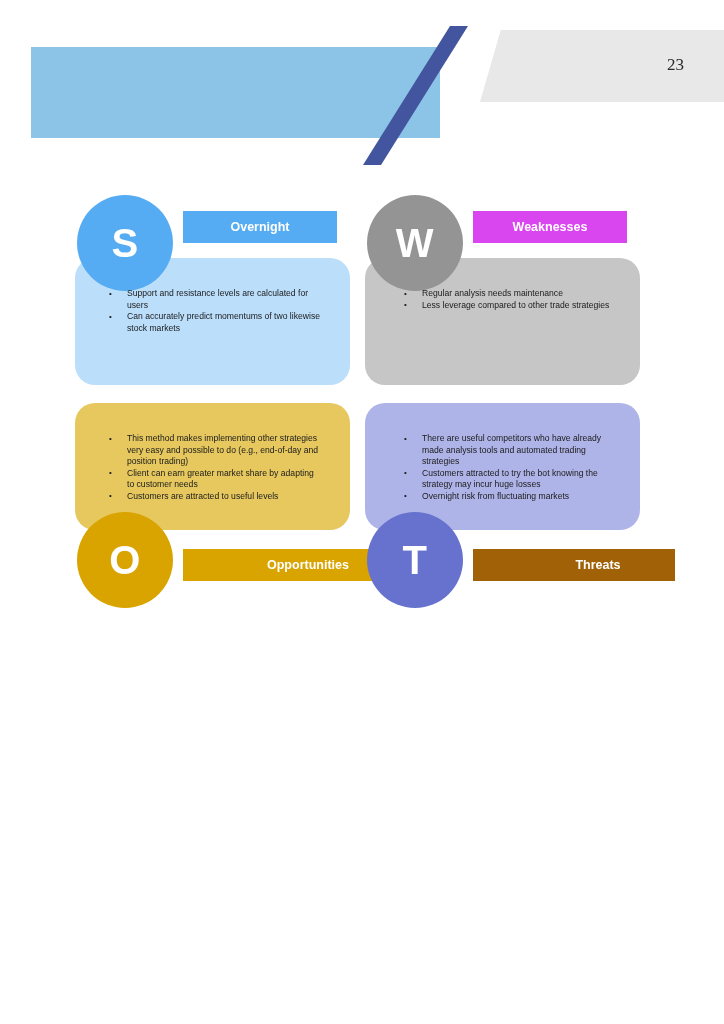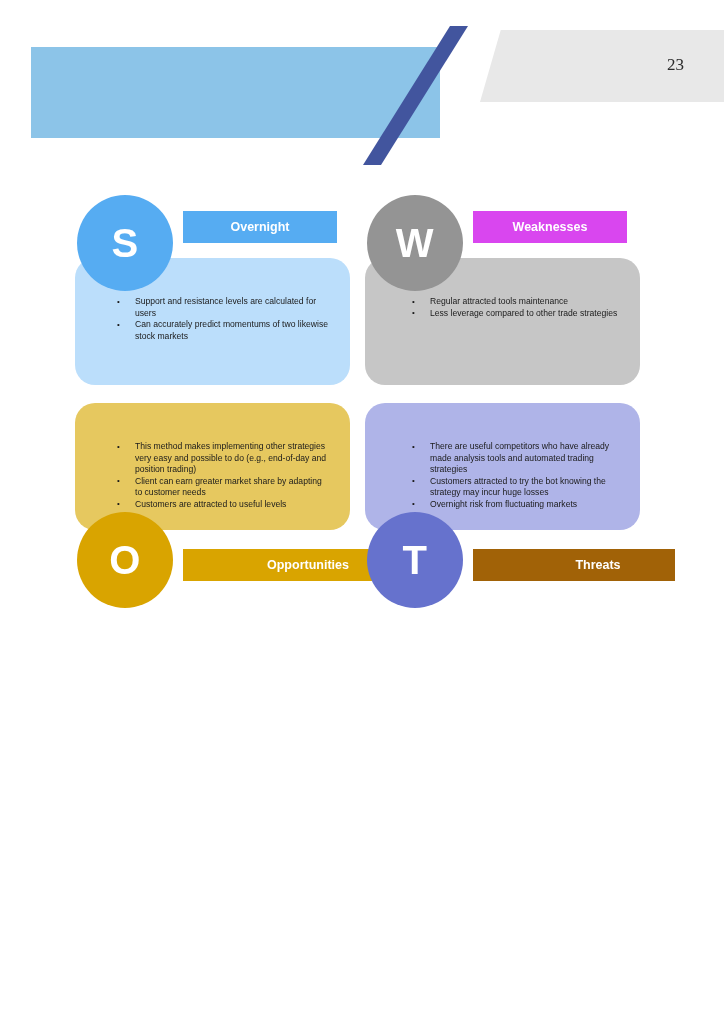--- a/index.html
+++ b/index.html
@@ -121,21 +121,21 @@
     color: #ffffff;
     font-size: 12.5px;
     font-weight: bold;
   }
   .quad-s .title-bar, .quad-w .title-bar { top: 16px; }
   .quad-o .title-bar, .quad-t .title-bar { top: 146px; padding-left: 48px; }
 
   
   .bullets {
     position: absolute;
-    margin: 8px;
+    margin: 0;
     padding: 0;
     list-style: none;
     color: #1a1a1a;
     font-size: 8.6px;
     line-height: 11.6px;
     width: 215px;
   }
   .quad-s .bullets, .quad-w .bullets { left: 30px; top: 93px; }
   .quad-o .bullets, .quad-t .bullets { left: 30px; top: 30px; }
   .quad-w .bullets { left: 35px; }
@@ -198,21 +198,21 @@
         <li>Support and resistance levels are calculated for users</li>
         <li>Can accurately predict momentums of two likewise stock markets</li>
       </ul>
     </div>
 
     <div class="quad quad-w">
       <div class="panel"></div>
       <div class="letter-circle">W</div>
       <div class="title-bar">Weaknesses</div>
       <ul class="bullets">
-        <li>Regular attracted tools maintenance</li>
+        <li>Regular analysis needs maintenance</li>
         <li>Less leverage compared to other trade strategies</li>
       </ul>
     </div>
 
     <div class="quad quad-o">
       <div class="panel"></div>
       <div class="letter-circle">O</div>
       <div class="title-bar">Opportunities</div>
       <ul class="bullets">
         <li>This method makes implementing other strategies very easy and possible to do (e.g., end-of-day and position trading)</li>

